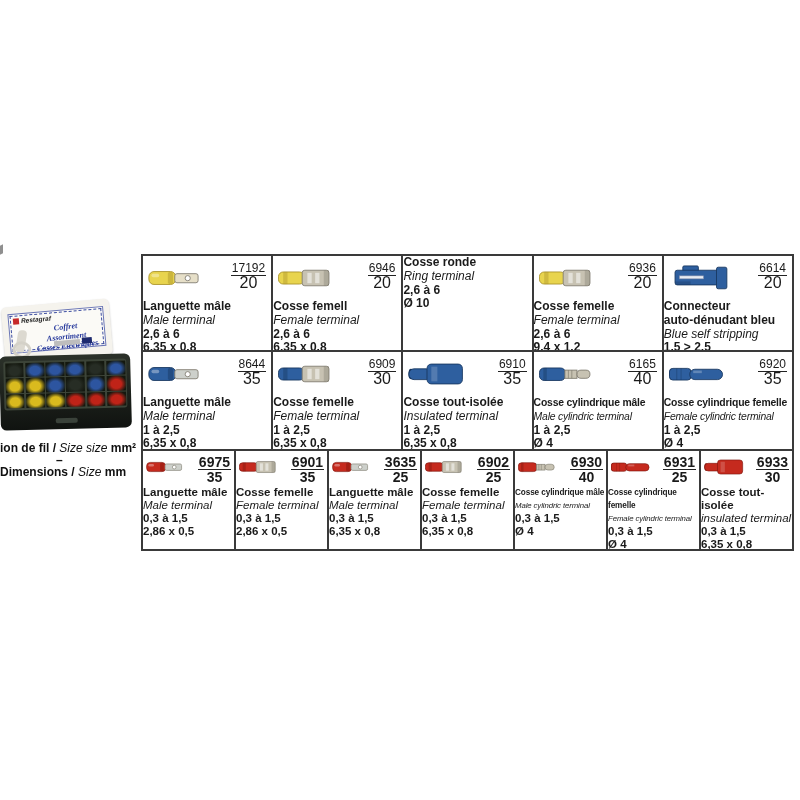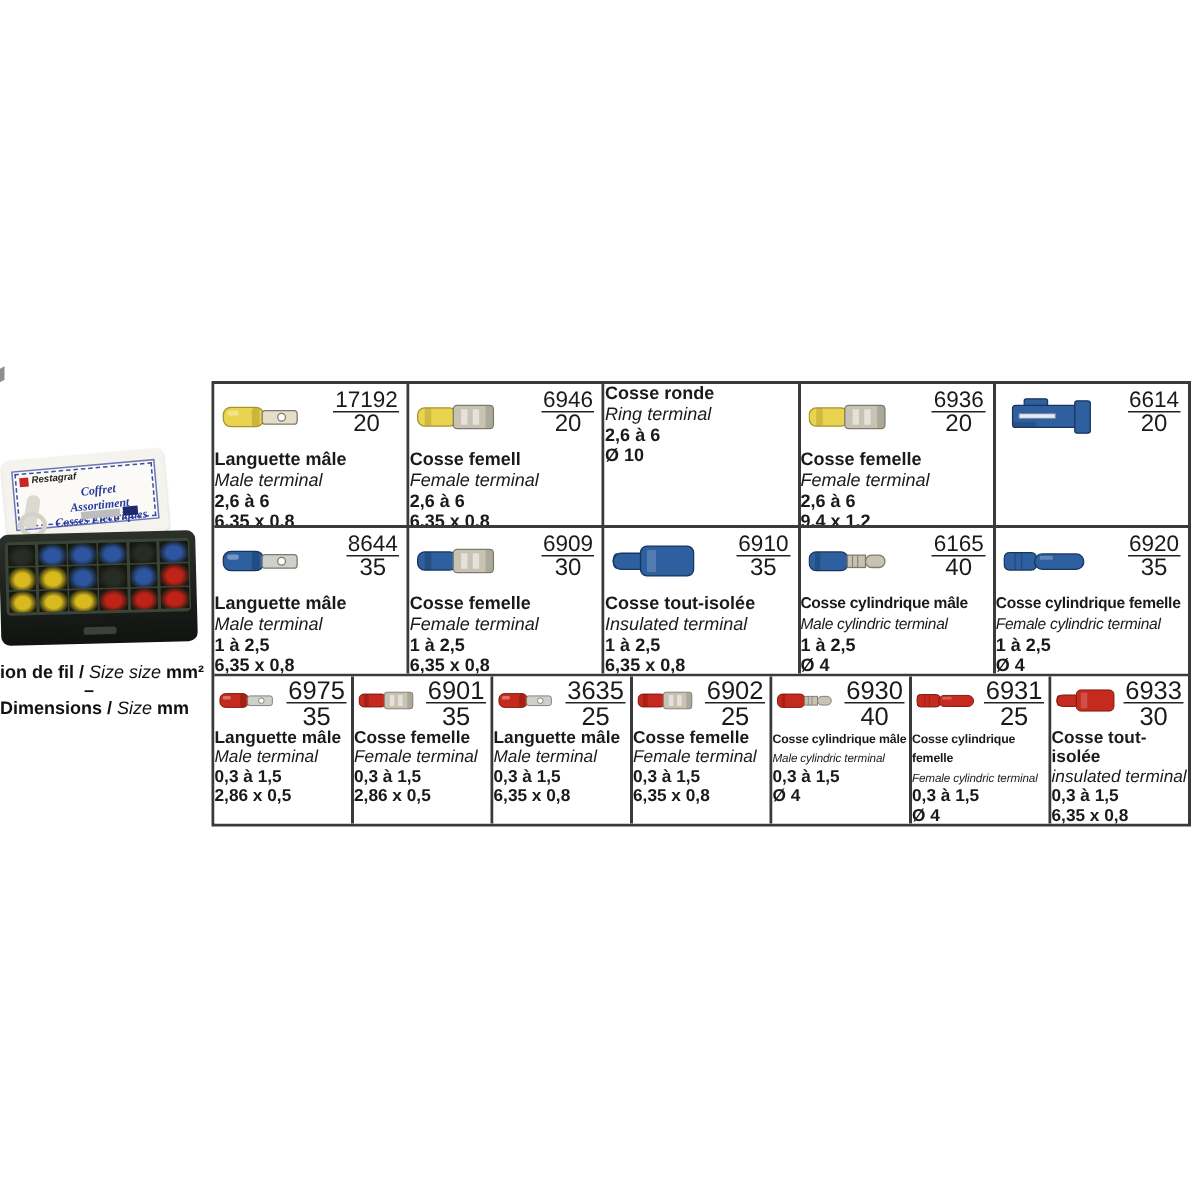--- a/index.html
+++ b/index.html
@@ -51,23 +51,23 @@
   .r0{height:94px;} .r1{height:97px;} .r2{height:98px;}
   .cell{flex:1 1 0;border-right:2px solid #3a3a3a;position:relative;overflow:hidden;background:#fff;box-sizing:border-box;}
   .cell:last-child{border-right:none;}
   .top{position:relative;height:44px;}
   .r2 .top{height:35px;}
   .timg{position:absolute;left:5px;top:7px;width:76px;height:30px;}
   .r2 .timg{left:3px;top:4px;width:54px;height:24px;}
   .timg svg{width:100%;height:100%;display:block;}
   .refbox{position:absolute;right:5px;top:2px;text-align:center;}
   .r2 .refbox{right:3px;}
-  .ref{font-size:15px;line-height:14px;border-bottom:1px solid #222;padding:0 1px;display:inline-block;}
+  .ref{font-size:12px;line-height:14px;border-bottom:1px solid #222;padding:0 1px;display:inline-block;}
   .qty{font-size:16px;line-height:13px;}
-  .r2 .ref,.r2 .qty{font-size:17px;}
+  .r2 .ref,.r2 .qty{font-size:14px;font-weight:bold;}
   .txt{text-align:left;font-size:12px;line-height:13.8px;}
   .r2 .txt{font-size:11.5px;line-height:13px;}
   .title{font-weight:bold;white-space:pre-line;}
   .sub{font-style:italic;}
   .s1,.s2{font-weight:bold;}
   .r0 .condT .title,.r1 .condT .title{font-size:10.4px;letter-spacing:-0.2px;}
   .r1 .condS .sub{font-size:10.4px;letter-spacing:-0.2px;}
   .r2 .condT .title{font-size:8.2px;letter-spacing:-0.1px;}
   .r2 .condS .sub{font-size:7.8px;letter-spacing:-0.1px;}
 </style>
@@ -204,20 +204,26 @@
             <svg viewBox="0 0 88 30" preserveAspectRatio="xMinYMid meet" xmlns="http://www.w3.org/2000/svg">
               <rect x="16" y="1" width="18" height="9" rx="1.5" fill="#2e5f9f" stroke="#17365f"></rect>
          <rect x="7" y="6" width="50" height="17" rx="2.5" fill="#2e5f9f" stroke="#17365f"></rect>
          <rect x="55" y="2.5" width="12" height="25" rx="2" fill="#2e5f9f" stroke="#17365f"></rect>
          <rect x="12" y="12.5" width="28" height="3.5" fill="#e8ecf2" stroke="#7d8aa8" stroke-width="0.7"></rect>
          <rect x="7" y="19" width="18" height="4" fill="#17365f" opacity="0.35"></rect>
             </svg>
           </div>
           <div class="refbox"><div class="ref">6614</div><div class="qty">20</div></div>
         </div>
+        <div class="txt">
+          <div class="title">Connecteur
+auto-dénudant bleu</div>
+          <div class="sub">Blue self stripping</div>
+          <div class="s1">1,5 &gt; 2,5</div>
+        </div>
       </div>
     </div>
     <div class="trow r1">
       <div class="cell">
         <div class="top">
           <div class="timg">
             <svg viewBox="0 0 88 30" preserveAspectRatio="xMinYMid meet" xmlns="http://www.w3.org/2000/svg">
               <rect x="1" y="7.5" width="31" height="15" rx="6" fill="#2e5f9f" stroke="#17365f"></rect>
          <rect x="23" y="8" width="6" height="14" rx="2" fill="#17365f" opacity="0.45"></rect>
          <rect x="4" y="10" width="9" height="4" rx="2" fill="#ffffff" opacity="0.35"></rect>

